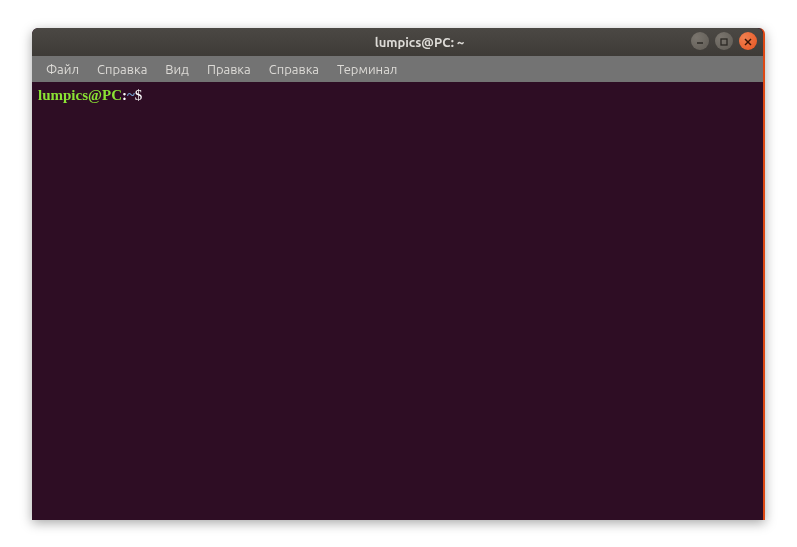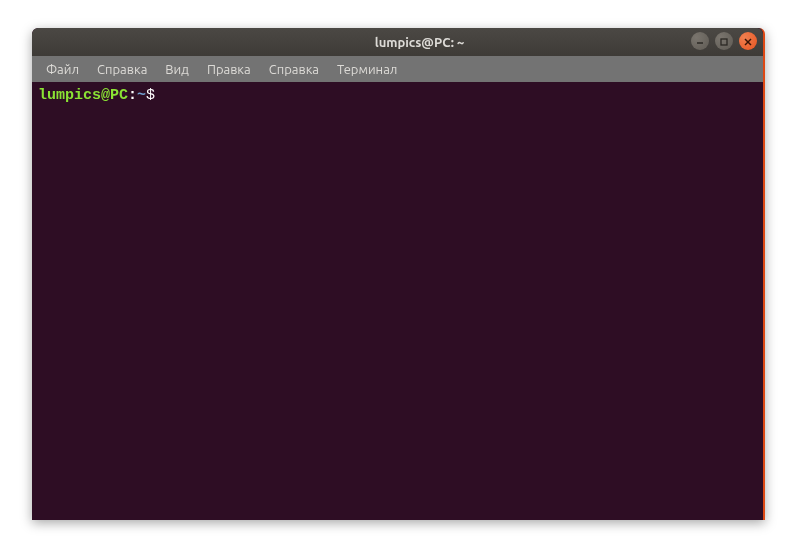--- a/index.html
+++ b/index.html
@@ -85,21 +85,21 @@
     .menu-item {
       color: #dcdad6;
       font-size: 13px;
       padding: 3px 8px;
       cursor: pointer;
     }
     .terminal-body {
       background: #2e0d24;
       height: calc(100% - 54px);
       padding: 4px 6px;
-      font-family: Liberation Mono, monospace;
+      font-family: Liberation Serif, serif;
       font-size: 15px;
       line-height: 1.3;
       position: relative;
     }
     .prompt-line {
       display: flex;
       align-items: baseline;
     }
     .prompt-user {
       color: #8ae234;

